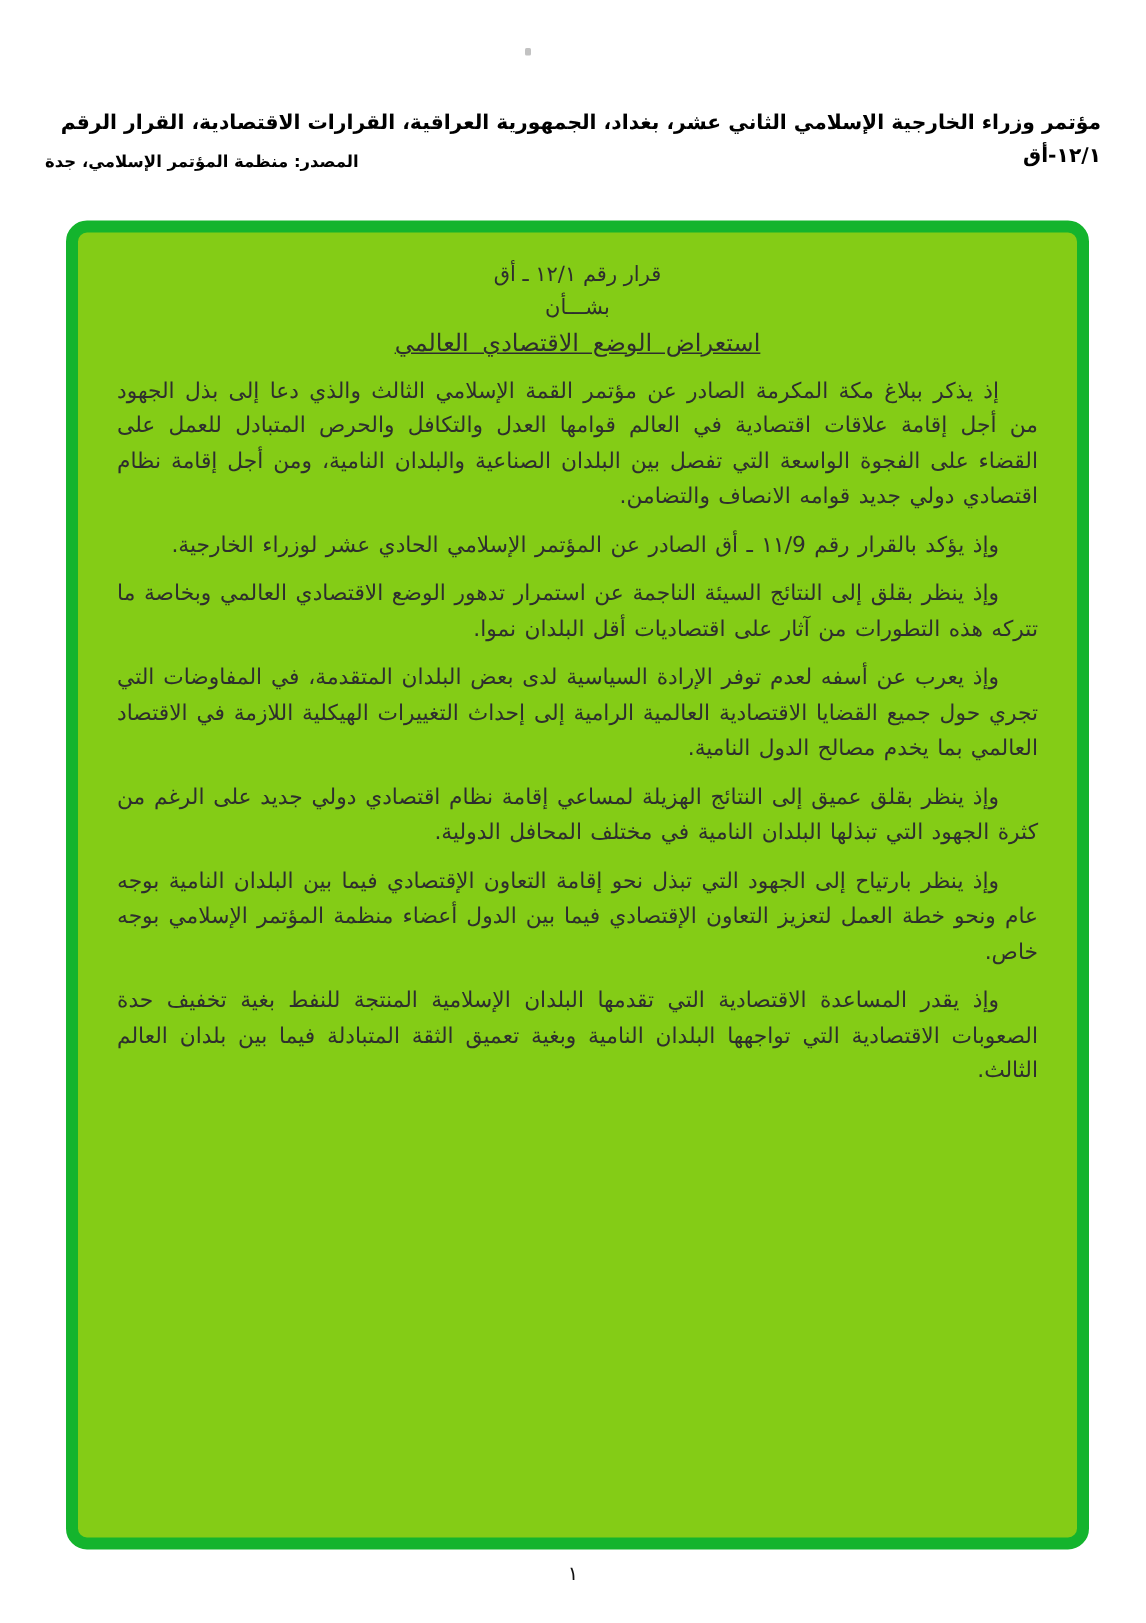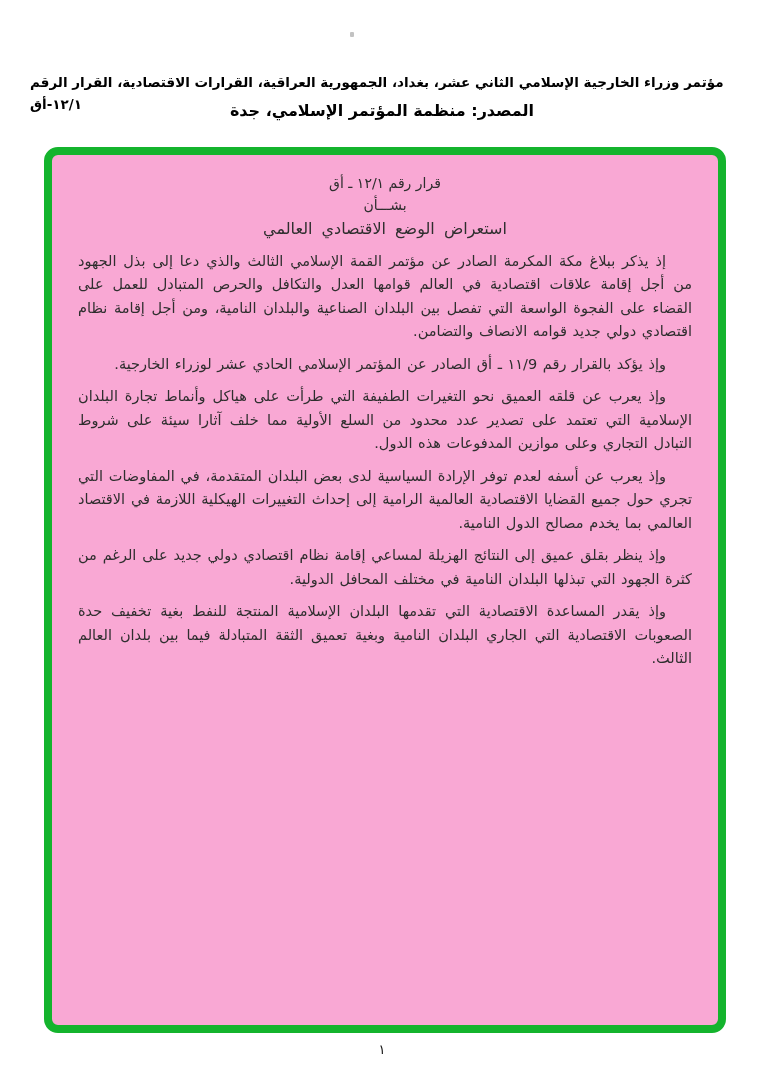--- a/index.html
+++ b/index.html
@@ -24,67 +24,68 @@
     height: 5px;
     background: #9a9a9a;
     opacity: .6;
     border-radius: 1px;
   }
   .doc-header {
     position: absolute;
     top: 72px;
     left: 30px;
     right: 30px;
-    text-align: left;
+    text-align: right;
     font-weight: bold;
     font-size: 13.5px;
     line-height: 1.6;
     color: #000000;
     letter-spacing: 0;
   }
   .doc-source {
     position: absolute;
     top: 101px;
     left: 30px;
     right: 30px;
-    text-align: center;
+    text-align: left;
     font-weight: bold;
-    font-size: 16px;
+    font-size: 11px;
     color: #000000;
   }
   .green-box {
     position: absolute;
     top: 147px;
     left: 44px;
     width: 682px;
     height: 886px;
     box-sizing: border-box;
     border: 8px solid #14b42d;
     border-radius: 14px;
     padding: 20px 26px 0 26px;
     overflow: hidden;
-    background: #f9a8d4;
+    background: #84cc16;
   }
   .title-block {
     text-align: center;
     color: #2e2e2e;
     margin-bottom: 12px;
   }
   .title-line1 {
     font-size: 14px;
     margin: 0 0 6px 0;
   }
   .title-line2 {
     font-size: 14px;
     margin: 0 0 6px 0;
   }
   .title-line3 {
     font-size: 16px;
     margin: 0;
     word-spacing: 4px;
+    text-decoration: underline;
   }
   .body-text p {
     direction: rtl;
     text-align: justify;
     text-align-last: right;
     font-size: 14.5px;
     line-height: 1.62;
     color: #2e2e2e;
     margin: 0 0 9px 0;
     text-indent: 26px;
@@ -114,22 +115,23 @@
   <div class="green-box" style="border-color: rgb(20, 180, 45);">
     <div class="title-block">
       <p class="title-line1">قرار رقم ١٢/١ ـ أق</p>
       <p class="title-line2">بشـــأن</p>
       <p class="title-line3">استعراض الوضع الاقتصادي العالمي</p>
     </div>
 
     <div class="body-text">
         <p>إذ يذكر ببلاغ مكة المكرمة الصادر عن مؤتمر القمة الإسلامي الثالث والذي دعا إلى بذل الجهود من أجل إقامة علاقات اقتصادية في العالم قوامها العدل والتكافل والحرص المتبادل للعمل على القضاء على الفجوة الواسعة التي تفصل بين البلدان الصناعية والبلدان النامية، ومن أجل إقامة نظام اقتصادي دولي جديد قوامه الانصاف والتضامن.</p>
         <p>وإذ يؤكد بالقرار رقم ١١/9 ـ أق الصادر عن المؤتمر الإسلامي الحادي عشر لوزراء الخارجية.</p>
-        <p>وإذ يعرب عن قلقه العميق نحو التغيرات الطفيفة التي طرأت على هياكل وأنماط تجارة البلدان الإسلامية التي تعتمد على تصدير عدد محدود من السلع الأولية مما خلف آثارا سيئة على شروط التبادل التجاري وعلى موازين المدفوعات هذه الدول.</p>
+        <p>وإذ ينظر بقلق إلى النتائج السيئة الناجمة عن استمرار تدهور الوضع الاقتصادي العالمي وبخاصة ما تتركه هذه التطورات من آثار على اقتصاديات أقل البلدان نموا.</p>
         <p>وإذ يعرب عن أسفه لعدم توفر الإرادة السياسية لدى بعض البلدان المتقدمة، في المفاوضات التي تجري حول جميع القضايا الاقتصادية العالمية الرامية إلى إحداث التغييرات الهيكلية اللازمة في الاقتصاد العالمي بما يخدم مصالح الدول النامية.</p>
         <p>وإذ ينظر بقلق عميق إلى النتائج الهزيلة لمساعي إقامة نظام اقتصادي دولي جديد على الرغم من كثرة الجهود التي تبذلها البلدان النامية في مختلف المحافل الدولية.</p>
-        <p>وإذ يقدر المساعدة الاقتصادية التي تقدمها البلدان الإسلامية المنتجة للنفط بغية تخفيف حدة الصعوبات الاقتصادية التي الجاري البلدان النامية وبغية تعميق الثقة المتبادلة فيما بين بلدان العالم الثالث.</p>
+        <p>وإذ ينظر بارتياح إلى الجهود التي تبذل نحو إقامة التعاون الإقتصادي فيما بين البلدان النامية بوجه عام ونحو خطة العمل لتعزيز التعاون الإقتصادي فيما بين الدول أعضاء منظمة المؤتمر الإسلامي بوجه خاص.</p>
+        <p>وإذ يقدر المساعدة الاقتصادية التي تقدمها البلدان الإسلامية المنتجة للنفط بغية تخفيف حدة الصعوبات الاقتصادية التي تواجهها البلدان النامية وبغية تعميق الثقة المتبادلة فيما بين بلدان العالم الثالث.</p>
       </div>
   </div>
 
   <div class="page-number">١</div>
 
 </div>
 
 </body></html>

